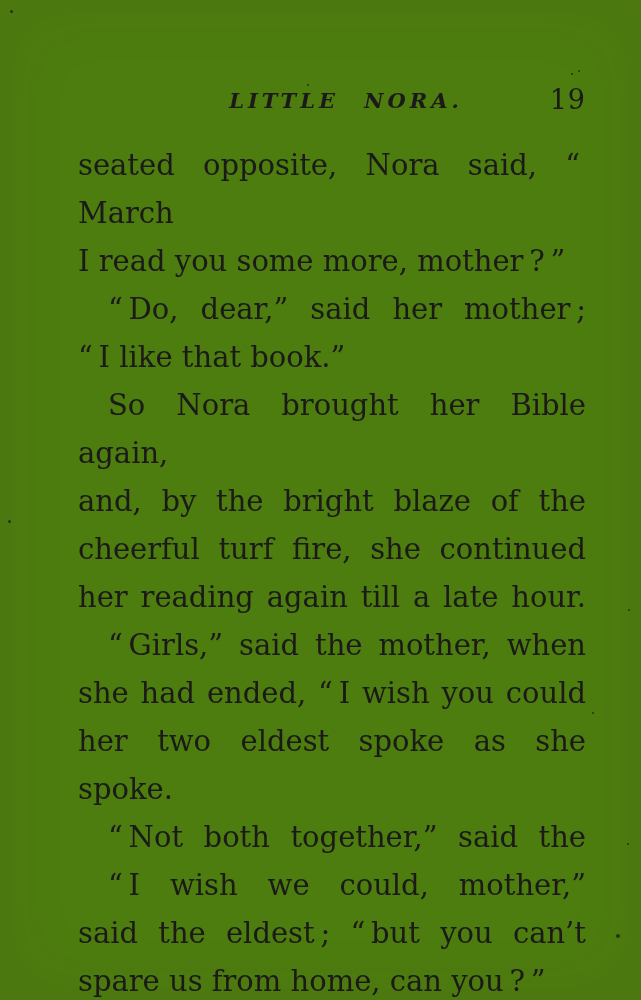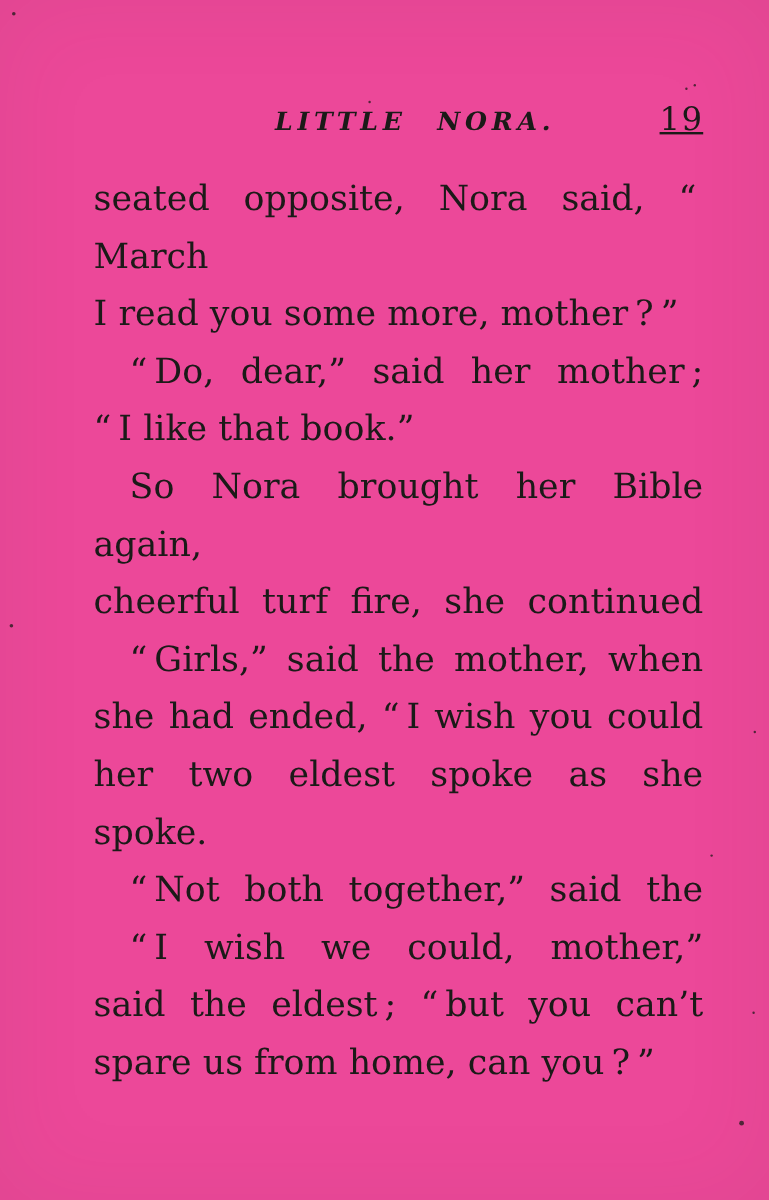--- a/index.html
+++ b/index.html
@@ -29,21 +29,20 @@
     letter-spacing: 4px;
     word-spacing: 14px;
     white-space: nowrap;
   }
   .page-number {
     position: absolute;
     right: 0;
     top: -4px;
     font-size: 27px;
     letter-spacing: 1px;
-    text-decoration: underline;
   }
   .text-block {
     position: absolute;
     left: 78px;
     top: 141px;
     width: 508px;
     font-size: 29px;
     line-height: 48px;
   }
   .line {
@@ -54,39 +53,41 @@
   .line.first { text-indent: 30px; }
   .speck {
     position: absolute;
     border-radius: 50%;
     background: rgba(28, 26, 24, 0.75);
   }
 </style>
 </head>
 <body>
 
-<div class="page" style="background: #ec4899; color: rgb(27, 26, 24);">
+<div class="page" style="background: #4d7c0f; color: rgb(27, 26, 24);">
 
   <div class="header">
     <span class="running-title">LITTLE NORA.</span>
     <span class="page-number">19</span>
   </div>
 
   <div class="text-block">
       <div class="para">
         <div class="line">seated opposite, Nora said, “ March</div>
         <div class="line last">I read you some more, mother ? ”</div>
       </div>
       <div class="para">
         <div class="line first">“ Do, dear,” said her mother ;</div>
         <div class="line last">“ I like that book.”</div>
       </div>
       <div class="para">
         <div class="line first">So Nora brought her Bible again,</div>
+        <div class="line">and, by the bright blaze of the</div>
         <div class="line">cheerful turf fire, she continued</div>
+        <div class="line">her reading again till a late hour.</div>
       </div>
       <div class="para">
         <div class="line first">“ Girls,” said the mother, when</div>
         <div class="line">she had ended, “ I wish you could</div>
         <div class="line last">her two eldest spoke as she spoke.</div>
       </div>
       <div class="para">
         <div class="line first">“ Not both together,” said the</div>
       </div>
       <div class="para">

